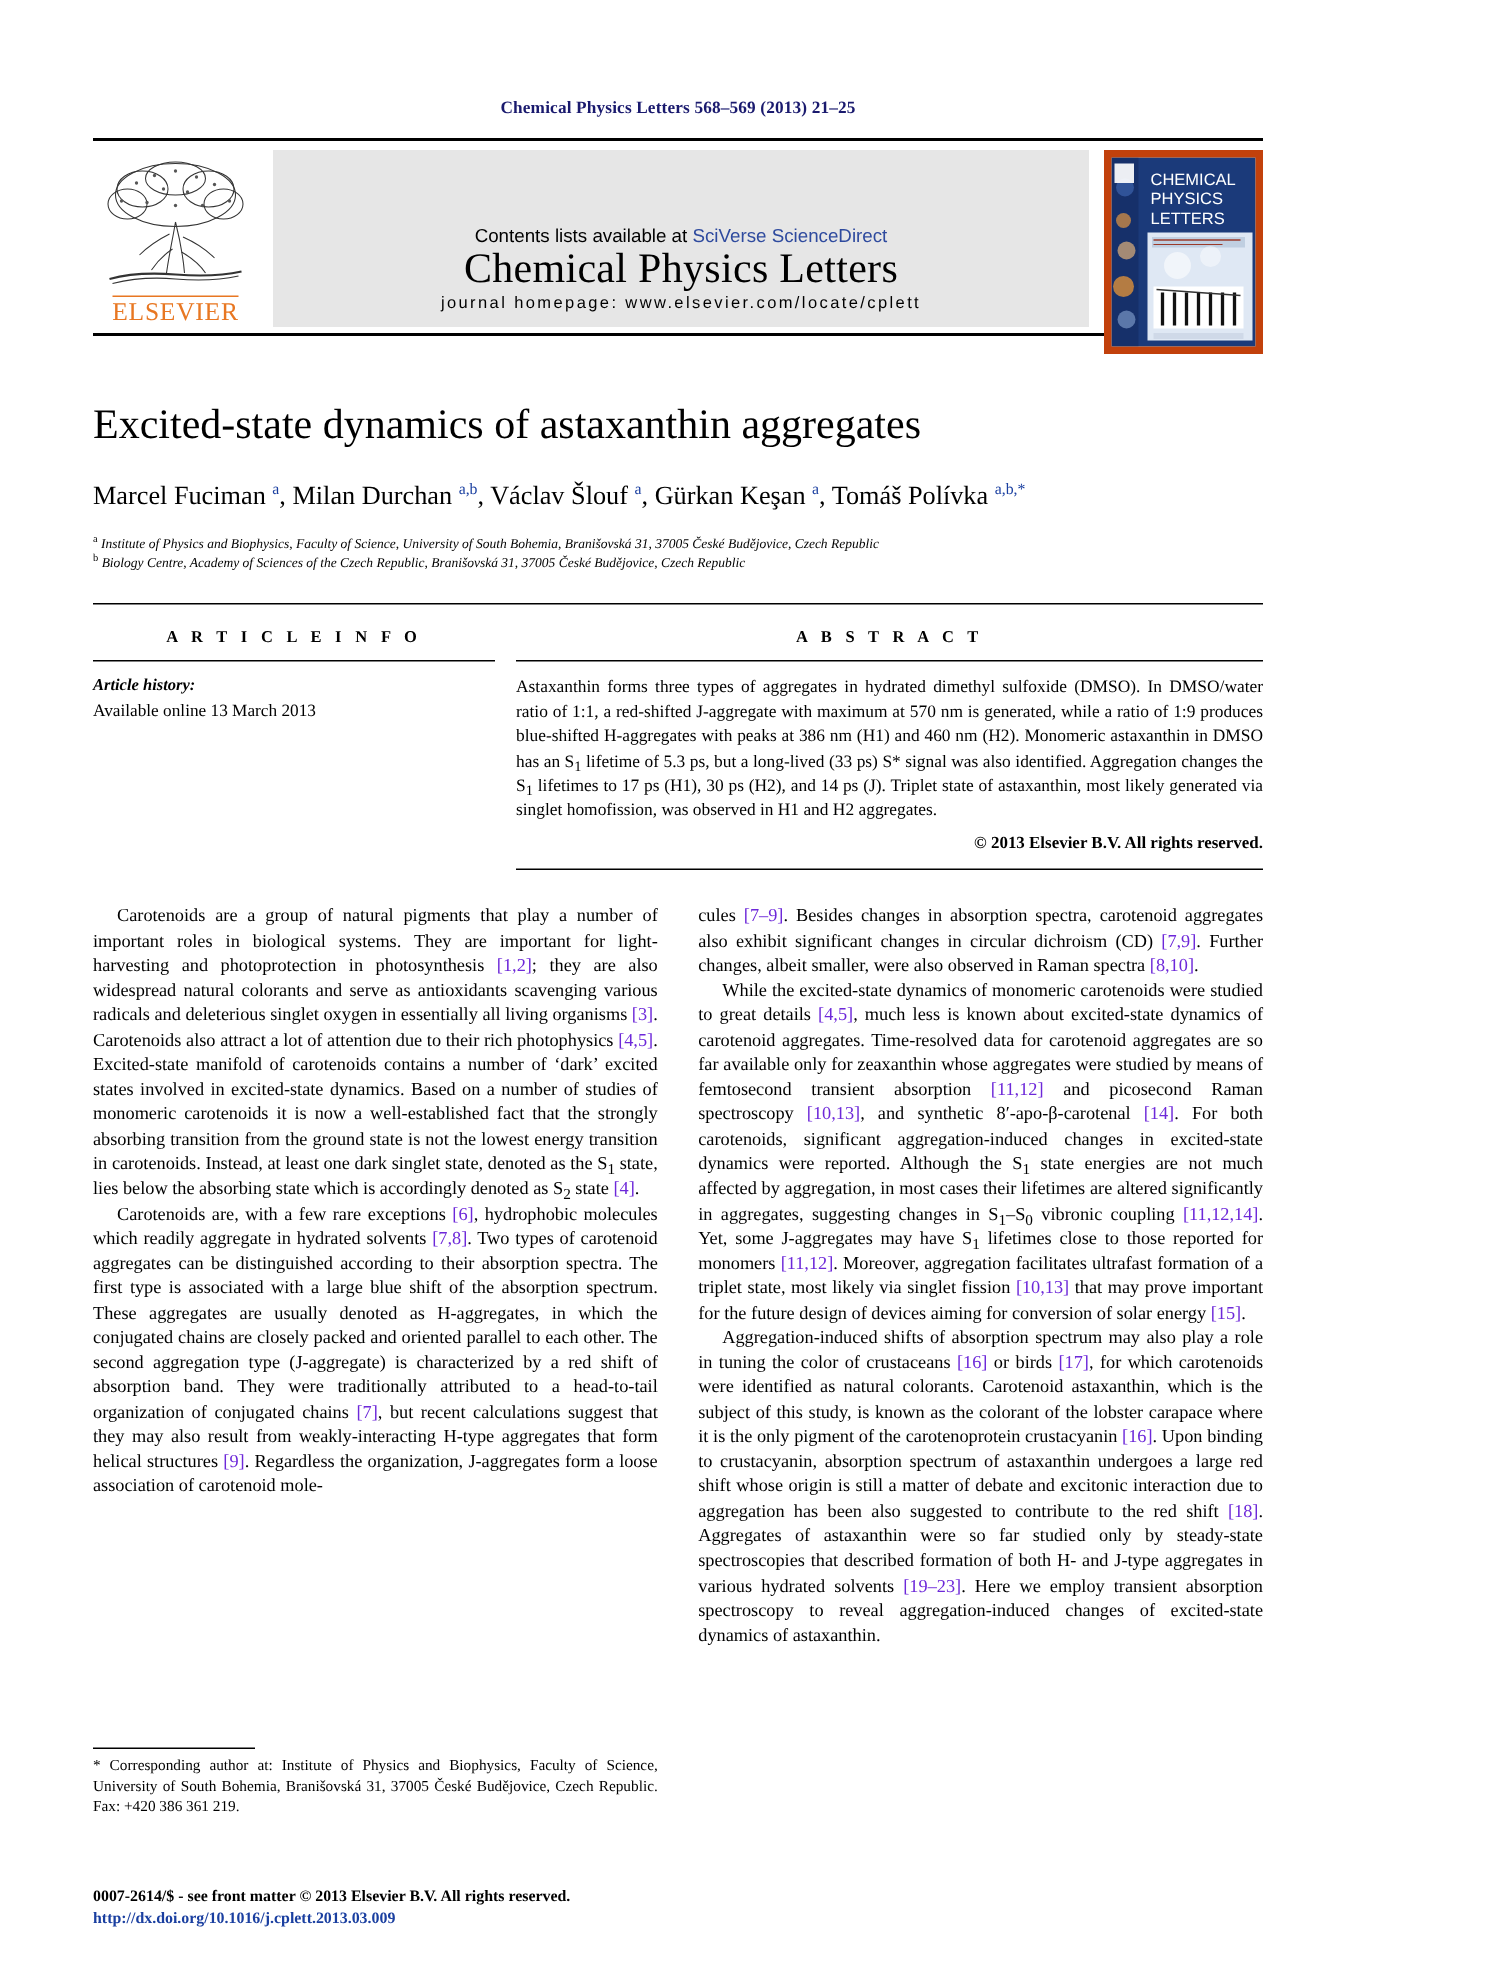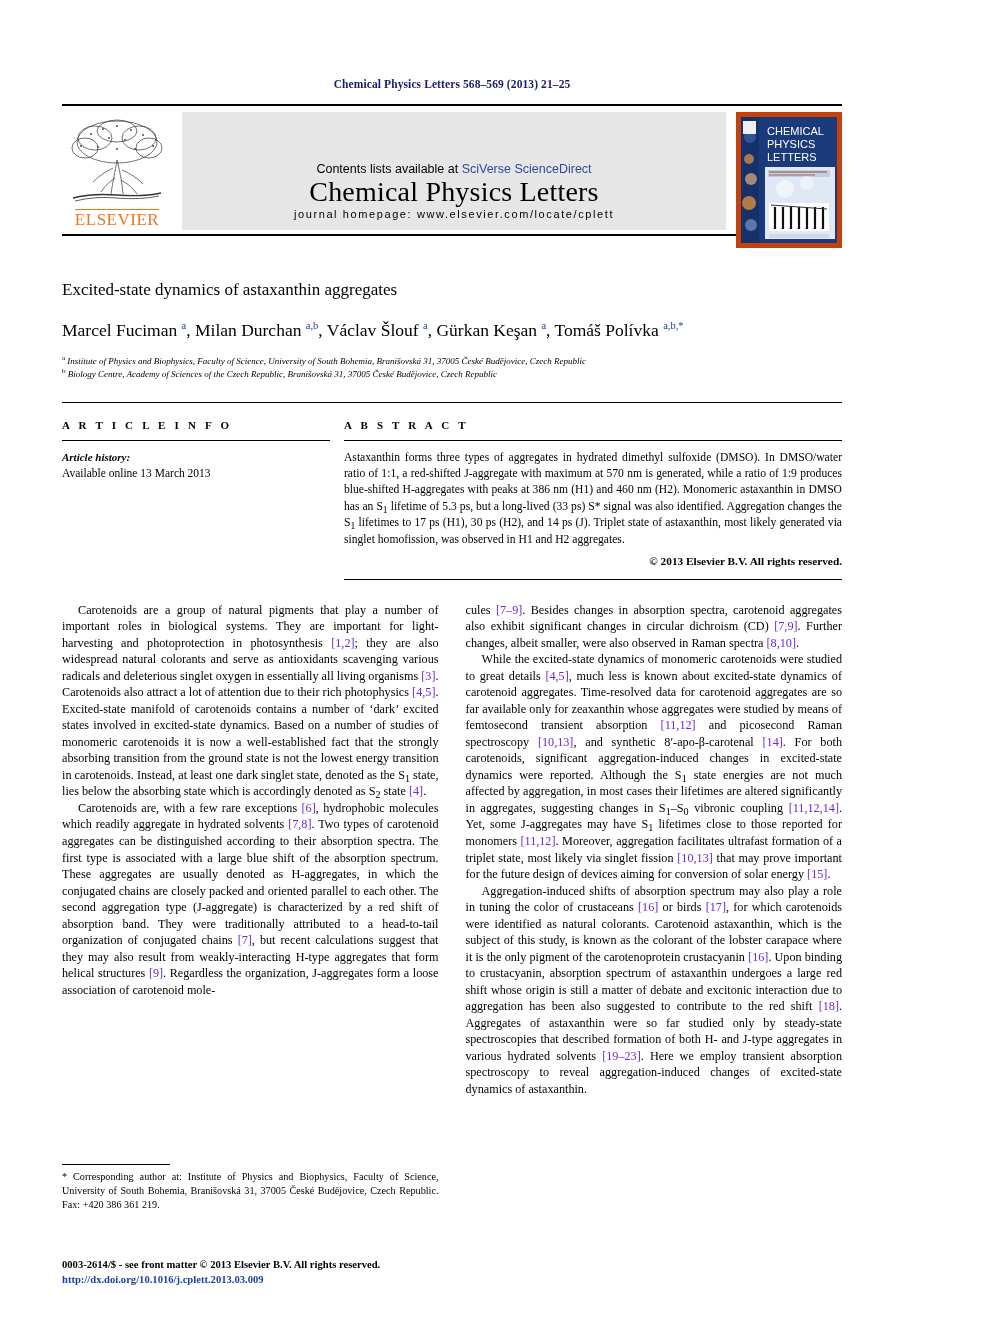--- a/index.html
+++ b/index.html
@@ -13,21 +13,21 @@
     font-family: "Liberation Serif", serif;
     color: #000000;
     position: relative;
     overflow: hidden;
   }
   .page {
     position: relative;
     width: 904px;
     height: 1323px;
     box-sizing: border-box;
-    padding: 12px 62px;
+    padding: 0 62px;
   }
 
   
   .running-head {
     text-align: center;
     font-family: "Liberation Serif", serif;
     font-weight: bold;
     font-size: 11.5px;
     color: #1a1a6e;
     padding-top: 66px;
@@ -109,21 +109,21 @@
 
   .banner-rule {
     border-bottom: 2px solid #000;
     margin-top: 4px;
   }
 
   
   .title-block { padding-top: 44px; }
   .paper-title {
     font-family: "Liberation Serif", serif;
-    font-size: 17px;
+    font-size: 28px;
     font-weight: normal;
     margin: 0 0 20px 0;
     line-height: 1.15;
   }
   .authors {
     font-family: "Liberation Serif", serif;
     font-size: 17.5px;
     margin: 0 0 14px 0;
     line-height: 1.25;
   }
@@ -154,20 +154,21 @@
   }
   .col-abstract {
     flex: 1 1 auto;
   }
   .sec-head {
     font-family: "Liberation Serif", serif;
     font-weight: bold;
     font-size: 11px;
     letter-spacing: 3.2px;
     margin: 0 0 9px 0;
+    text-align: center;
   }
   .thin-rule { border-bottom: 1px solid #000; margin-bottom: 9px; }
   .info-label {
     font-style: italic;
     font-weight: bold;
     font-size: 11px;
     margin: 0;
     line-height: 1.4;
   }
   .info-value {
@@ -395,17 +396,17 @@
 
     <div class="bcol">
       <p class="body-p cont">cules <span class="ref">[7–9]</span>. Besides changes in absorption spectra, carotenoid aggregates also exhibit significant changes in circular dichroism (CD) <span class="ref">[7,9]</span>. Further changes, albeit smaller, were also observed in Raman spectra <span class="ref">[8,10]</span>.</p>
       <p class="body-p">While the excited-state dynamics of monomeric carotenoids were studied to great details <span class="ref">[4,5]</span>, much less is known about excited-state dynamics of carotenoid aggregates. Time-resolved data for carotenoid aggregates are so far available only for zeaxanthin whose aggregates were studied by means of femtosecond transient absorption <span class="ref">[11,12]</span> and picosecond Raman spectroscopy <span class="ref">[10,13]</span>, and synthetic 8′-apo-β-carotenal <span class="ref">[14]</span>. For both carotenoids, significant aggregation-induced changes in excited-state dynamics were reported. Although the S<sub>1</sub> state energies are not much affected by aggregation, in most cases their lifetimes are altered significantly in aggregates, suggesting changes in S<sub>1</sub>–S<sub>0</sub> vibronic coupling <span class="ref">[11,12,14]</span>. Yet, some J-aggregates may have S<sub>1</sub> lifetimes close to those reported for monomers <span class="ref">[11,12]</span>. Moreover, aggregation facilitates ultrafast formation of a triplet state, most likely via singlet fission <span class="ref">[10,13]</span> that may prove important for the future design of devices aiming for conversion of solar energy <span class="ref">[15]</span>.</p>
       <p class="body-p">Aggregation-induced shifts of absorption spectrum may also play a role in tuning the color of crustaceans <span class="ref">[16]</span> or birds <span class="ref">[17]</span>, for which carotenoids were identified as natural colorants. Carotenoid astaxanthin, which is the subject of this study, is known as the colorant of the lobster carapace where it is the only pigment of the carotenoprotein crustacyanin <span class="ref">[16]</span>. Upon binding to crustacyanin, absorption spectrum of astaxanthin undergoes a large red shift whose origin is still a matter of debate and excitonic interaction due to aggregation has been also suggested to contribute to the red shift <span class="ref">[18]</span>. Aggregates of astaxanthin were so far studied only by steady-state spectroscopies that described formation of both H- and J-type aggregates in various hydrated solvents <span class="ref">[19–23]</span>. Here we employ transient absorption spectroscopy to reveal aggregation-induced changes of excited-state dynamics of astaxanthin.</p>
     </div>
 
   </div>
 
   <div class="page-footer">
-    <p class="footer-line1">0003-2614/$ - see front matter © 2013 Elsevier B.V. All rights reserved.</p>
+    <p class="footer-line1">0007-2614/$ - see front matter © 2013 Elsevier B.V. All rights reserved.</p>
     <p class="footer-line2">http://dx.doi.org/10.1016/j.cplett.2013.03.009</p>
   </div>
 
 </div>
 
 </body></html>

